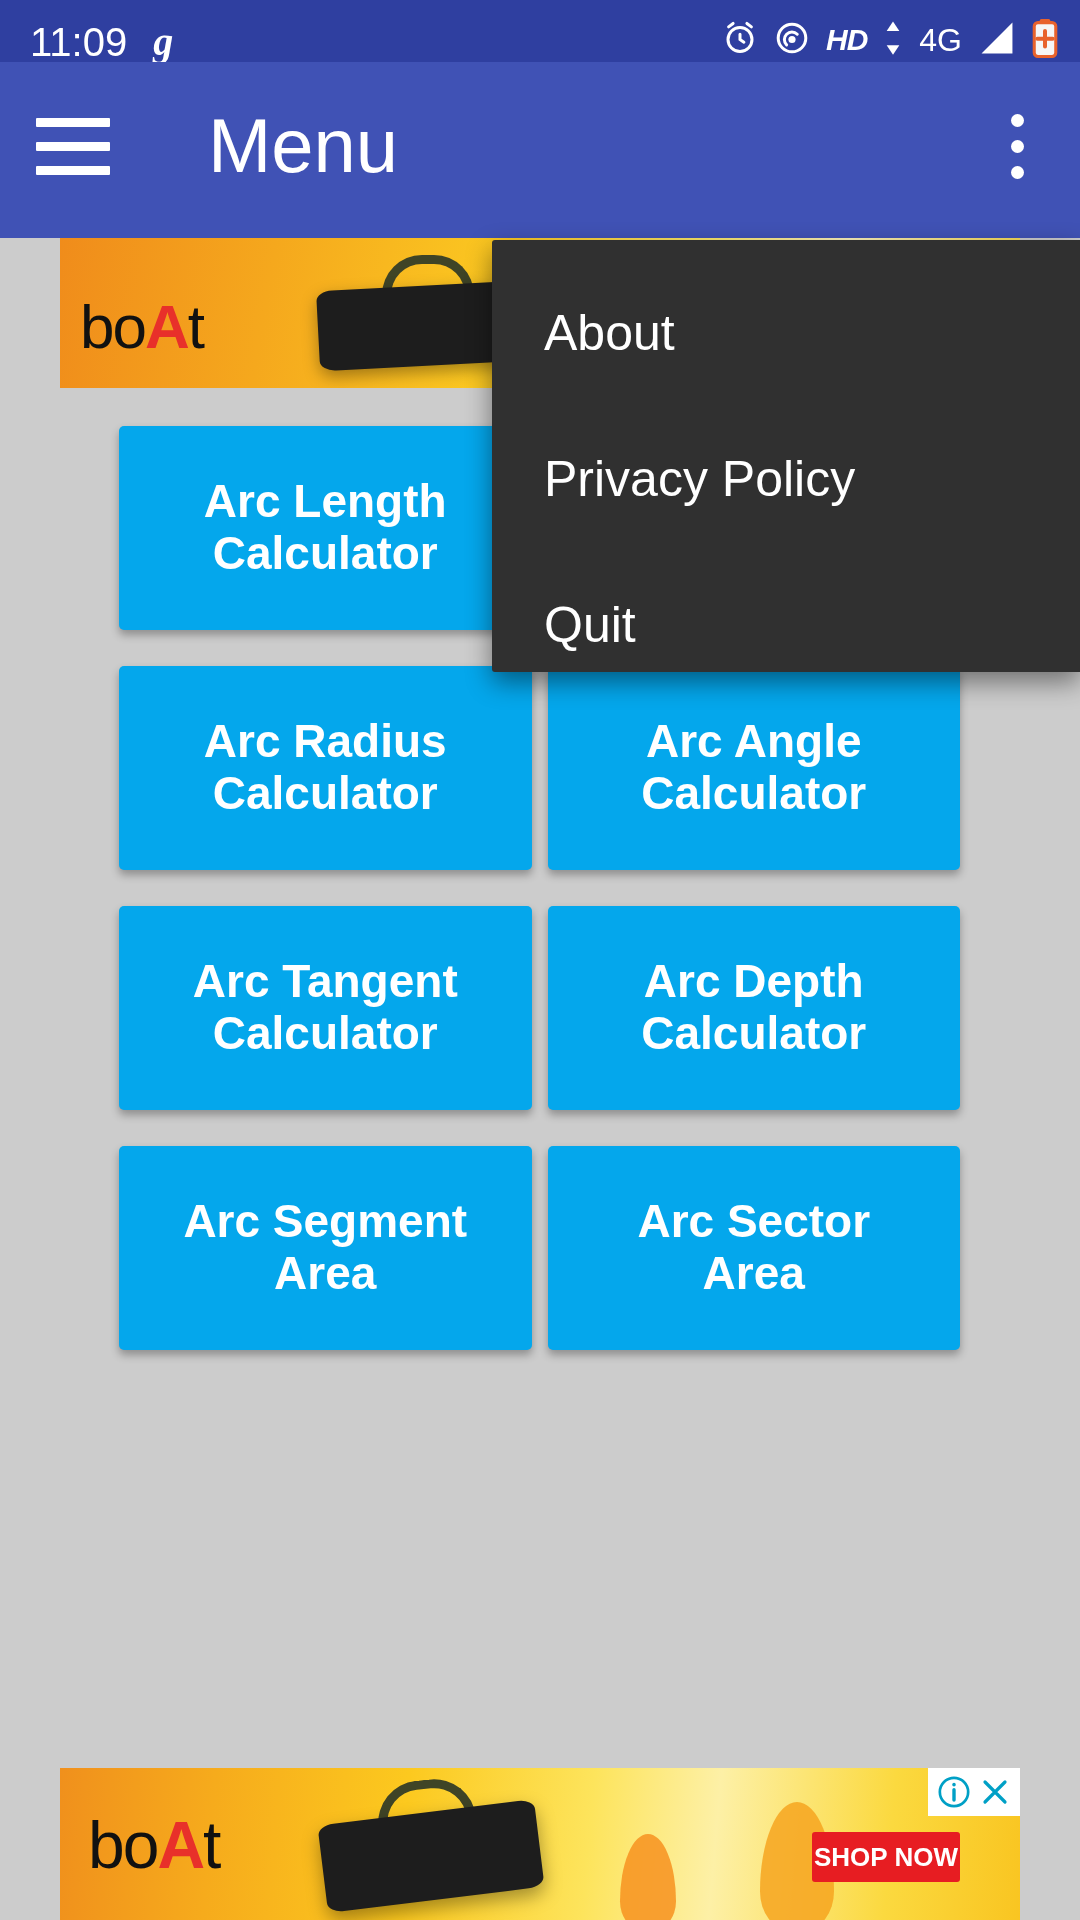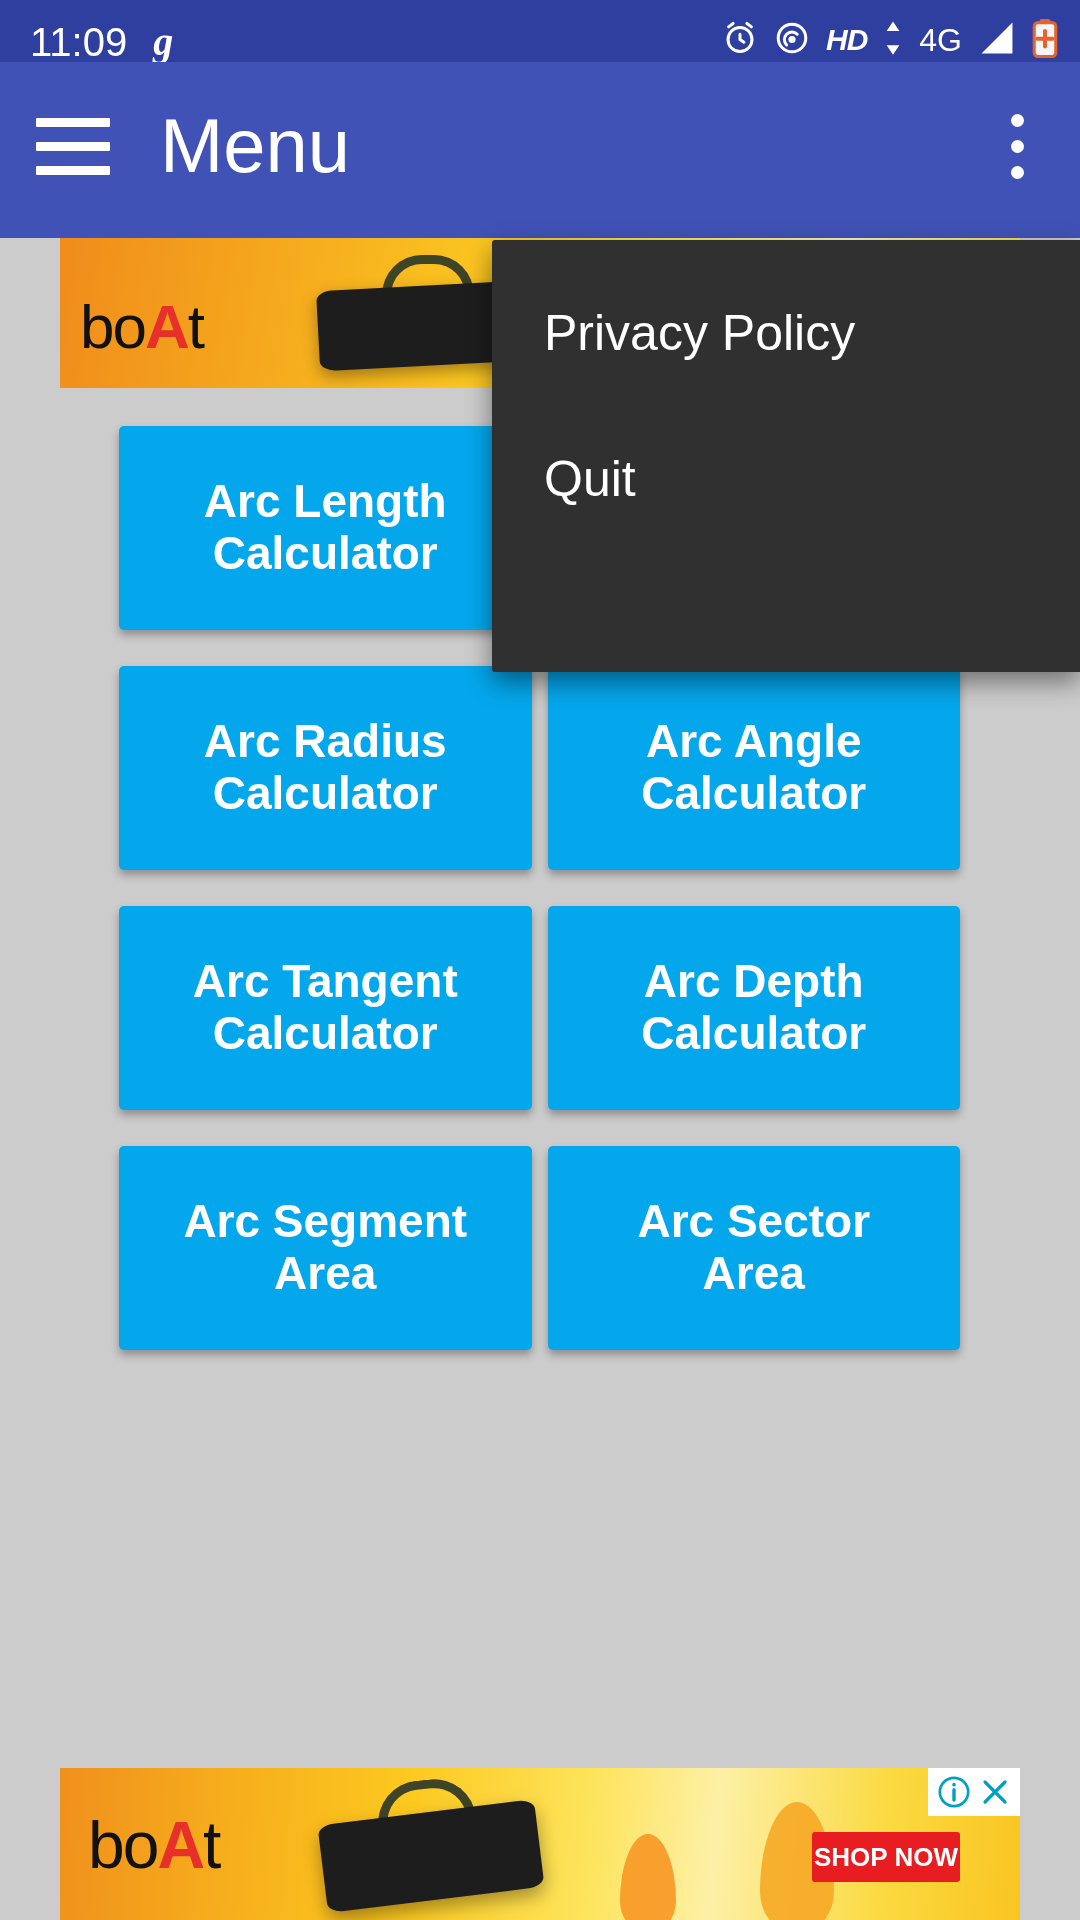--- a/index.html
+++ b/index.html
@@ -69,20 +69,21 @@
 
   
   #app-bar {
     position: absolute;
     left: 0; top: 62px;
     width: 1080px; height: 176px;
     background: #4052b5;
     display: flex;
     align-items: center;
     padding: 0 28px 8px 30px;
+    gap: 48px;
   }
   #hamburger-btn {
     width: 86px; height: 72px;
     display: flex; flex-direction: column;
     justify-content: center;
     gap: 15px;
     padding: 0 6px;
     cursor: pointer;
   }
   #hamburger-btn span {
@@ -449,20 +450,23 @@
       <span>
         <svg width="32" height="32" viewBox="0 0 24 24" fill="none" stroke="#00a0c6" stroke-width="2.4" stroke-linecap="round">
           <path d="M4.5 4.5 19.5 19.5M19.5 4.5 4.5 19.5"></path>
         </svg>
       </span>
     </div>
   </div>
 
   <div id="overflow-menu">
     <div class="menu-item">
+      <span class="menu-item-label">About</span>
+    </div>
+    <div class="menu-item">
       <span class="menu-item-label">Privacy Policy</span>
     </div>
     <div class="menu-item">
       <span class="menu-item-label">Quit</span>
     </div>
   </div>
 
 </div>
 
 </body></html>

